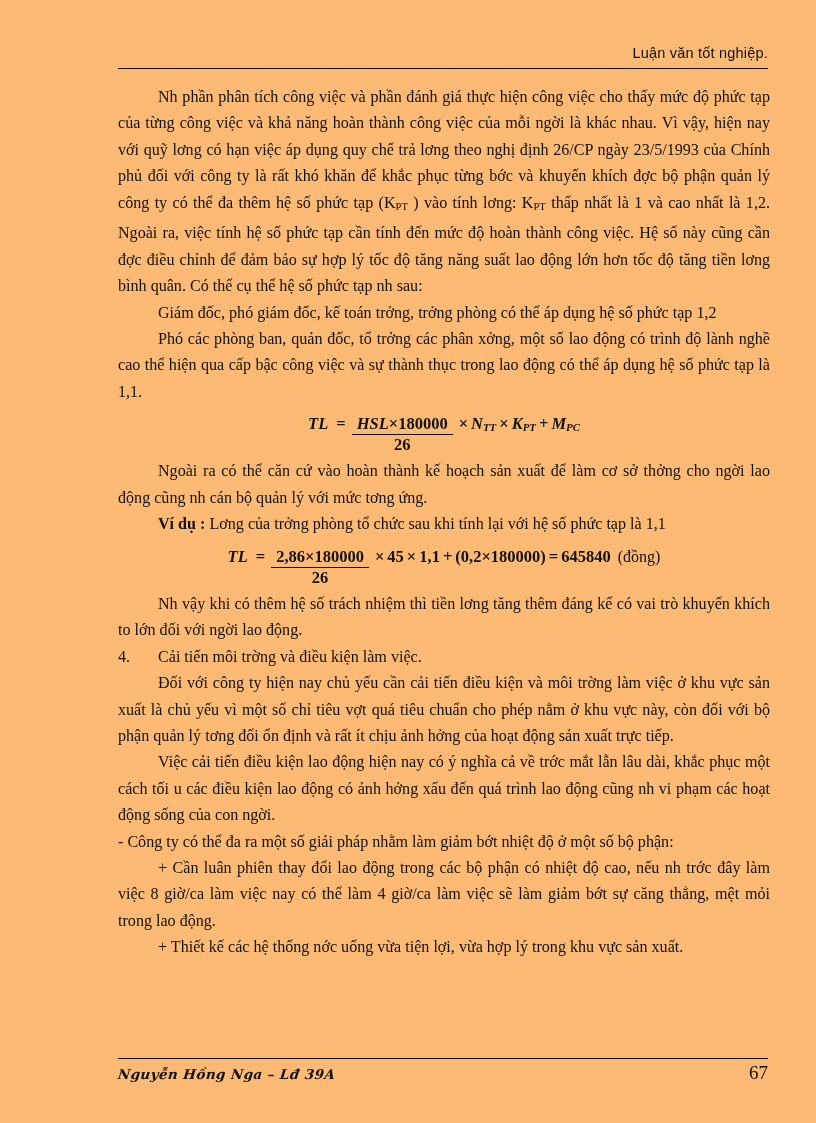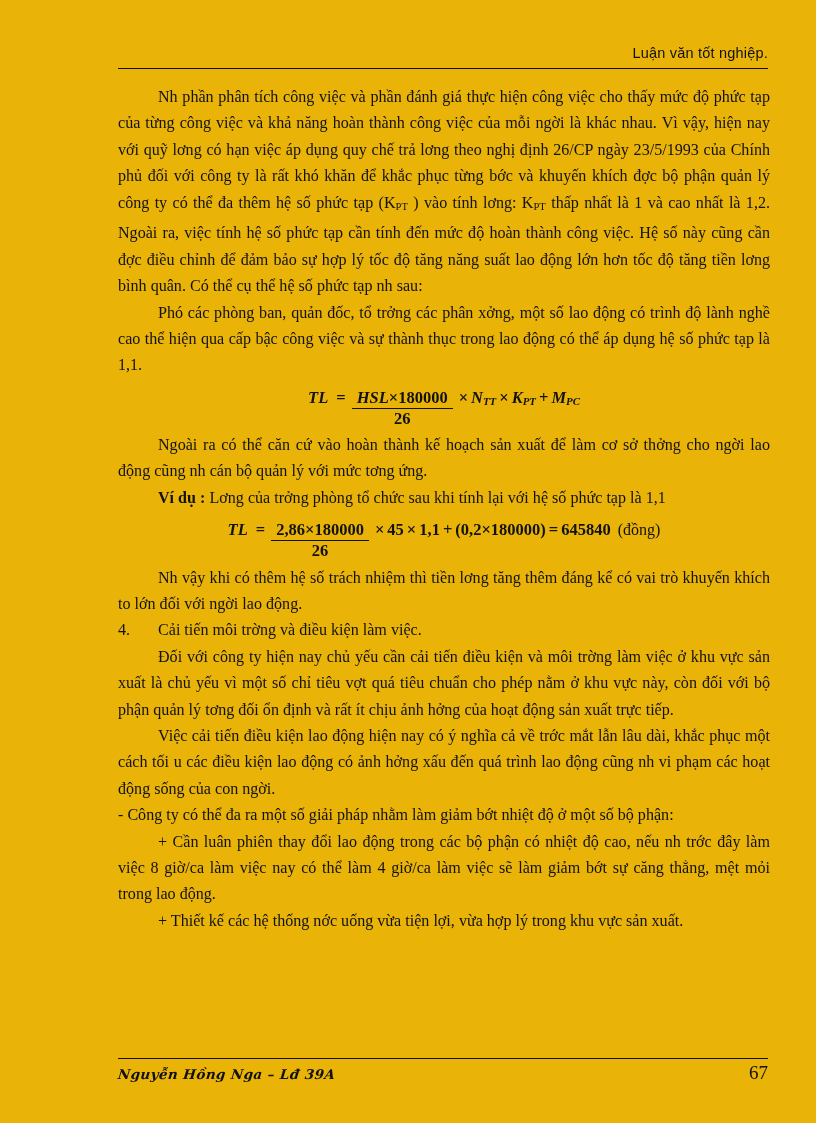--- a/index.html
+++ b/index.html
@@ -11,21 +11,21 @@
     width: 816px;
     height: 1123px;
     position: relative;
     font-family: "Liberation Serif", "DejaVu Serif", serif;
     color: #1a1a1a;
     overflow: hidden;
   }
   .page {
     position: absolute;
     inset: 0;
-    background: #eab308;
+    background: #fdba74;
   }
 
   
   .header {
     position: absolute;
     left: 118px;
     top: 44px;
     width: 650px;
     text-align: right;
   }
@@ -170,20 +170,21 @@
 
   <div class="header">
     <span class="header-title">Luận văn tốt nghiệp.</span>
   </div>
   <div class="header-rule"></div>
 
   <div class="content">
 
     <p class="para"><span>Nh   phần phân tích công việc và phần đánh giá thực hiện công việc cho thấy mức độ phức tạp của từng công việc và khả năng hoàn thành công việc của mỗi ngời   là khác nhau. Vì vậy, hiện nay với quỹ lơng   có hạn việc áp dụng quy chế trả lơng   theo nghị định 26/CP ngày 23/5/1993 của Chính phủ đối với công ty là rất khó khăn để khắc phục từng bớc   và khuyến khích đợc   bộ phận quản lý công ty có thể đa   thêm hệ số phức tạp (K</span><sub>PT</sub><span> ) vào tính lơng:   K</span><sub>PT</sub><span> thấp nhất là 1 và cao nhất là 1,2. Ngoài ra, việc tính hệ số phức tạp cần tính đến mức độ hoàn thành công việc. Hệ số này cũng cần đợc   điều chỉnh để đảm bảo sự hợp lý tốc độ tăng năng suất lao động lớn hơn tốc độ tăng tiền lơng   bình quân. Có thể cụ thể hệ số phức tạp nh   sau:</span></p>
 
+    <p class="para">Giám đốc, phó giám đốc, kế toán trởng,   trởng   phòng có thể áp dụng hệ số phức tạp 1,2</p>
 
     <p class="para">Phó  các phòng ban, quản đốc,  tổ trởng   các phân xởng,   một số lao động có trình độ lành nghề cao thể hiện qua cấp bậc công việc và sự thành thục trong lao động có thể áp dụng hệ số phức tạp là 1,1.</p>
 
 
     <div class="formula-block">
       <span class="formula">
         <span class="lhs">TL</span>
         <span class="op">=</span>
         <span class="frac">
           <span class="numer"><span class="ital">HSL</span><span>×</span><span>180000</span></span>

